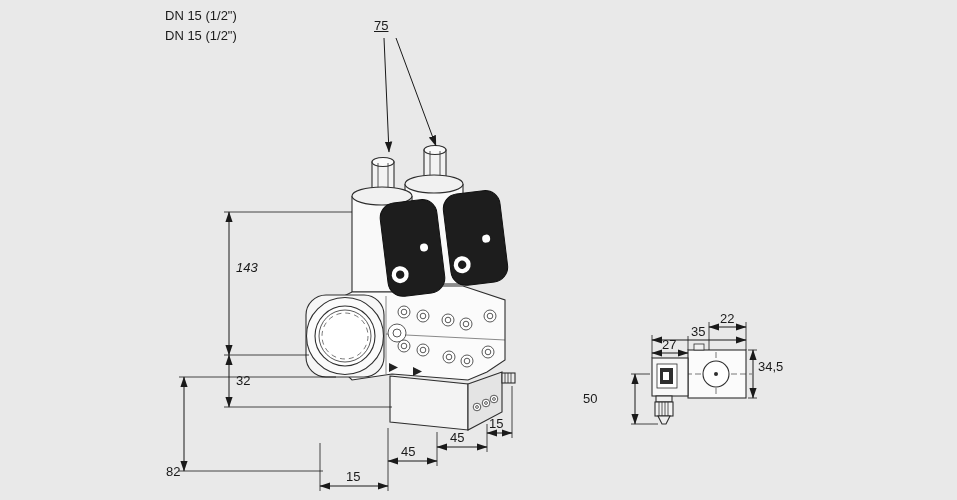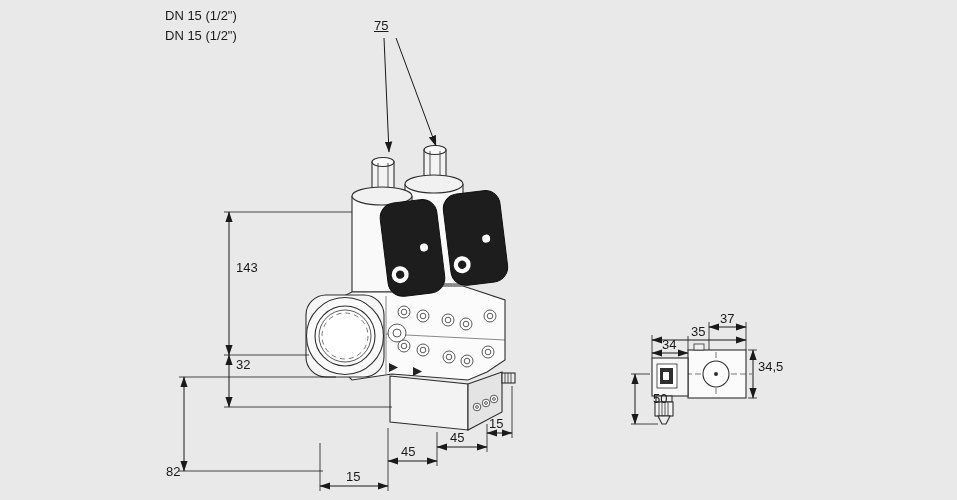--- a/index.html
+++ b/index.html
@@ -191,26 +191,26 @@
       <line x1="650" y1="374" x2="631" y2="374" class="ext"></line>
       <line x1="658" y1="424" x2="631" y2="424" class="ext"></line>
       <line x1="635" y1="374" x2="635" y2="424" class="dl" marker-start="url(#arr)" marker-end="url(#arr)"></line>
     </g>
   </svg>
 
   <span class="lbl" style="left:165px; top:9px;">DN 15 (1/2")</span>
   <span class="lbl" style="left:165px; top:29px;">DN 15 (1/2")</span>
 
   <span class="lbl" style="left:374px; top:19px;text-decoration:underline;">75</span>
-  <span class="lbl" style="left:236px; top:261px;">143</span>
-  <span class="lbl" style="left:236px; top:358px;">32</span>
+  <span class="lbl" style="left:236px; top:261px;font-style:italic;">143</span>
+  <span class="lbl" style="left:236px; top:374px;">32</span>
   <span class="lbl" style="left:166px; top:417px;margin-top:48px;">82</span>
   <span class="lbl" style="left:346px; top:470px;">15</span>
   <span class="lbl" style="left:401px; top:445px;">45</span>
   <span class="lbl" style="left:450px; top:431px;">45</span>
   <span class="lbl" style="left:489px; top:417px;">15</span>
 
-  <span class="lbl" style="left:662px; top:338px;">34</span>
+  <span class="lbl" style="left:662px; top:338px;">27</span>
   <span class="lbl" style="left:691px; top:325px;">35</span>
-  <span class="lbl" style="left:720px; top:312px;">37</span>
+  <span class="lbl" style="left:720px; top:312px;">22</span>
   <span class="lbl" style="left:758px; top:360px;">34,5</span>
-  <span class="lbl" style="left:653px; top:392px;">50</span>
+  <span class="lbl" style="left:583px; top:392px;">50</span>
 </div>
 
 </body></html>

